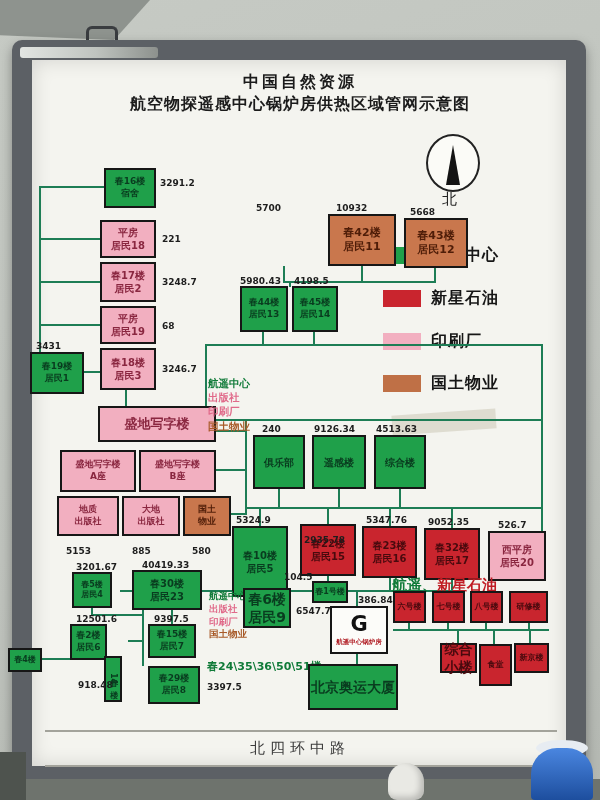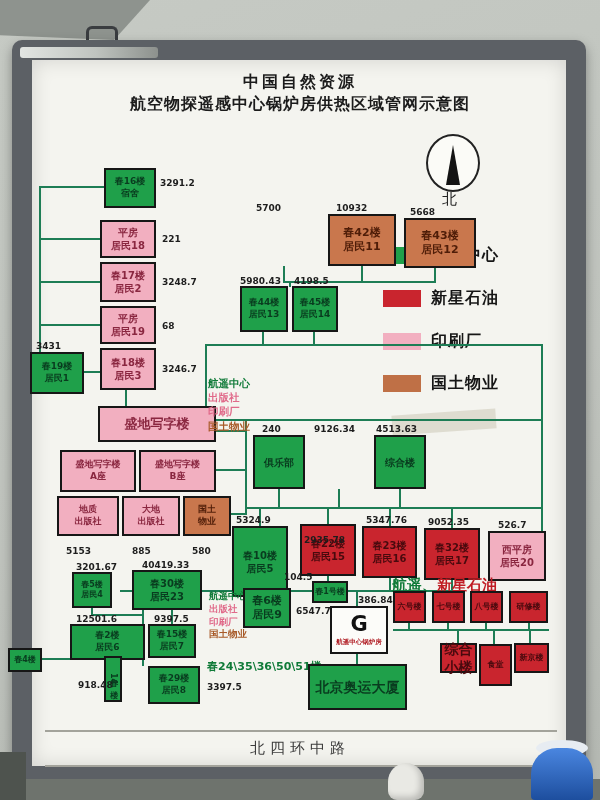--- a/index.html
+++ b/index.html
@@ -197,21 +197,21 @@
       <div>物业</div>
   </div>
   <div class="val" style="left:192px;top:546px">580</div>
 
   <div class="val" style="left:256px;top:203px">5700</div>
   <div class="bx orange" style="left:328px;top:214px;width:68px;height:52px;font-size:11px">
     <div>春42楼</div>
       <div>居民11</div>
   </div>
   <div class="val" style="left:336px;top:203px">10932</div>
-  <div class="bx orange" style="left:404px;top:218px;width:72px;height:50px;font-size:11px">
+  <div class="bx orange" style="left:404px;top:218px;width:64px;height:50px;font-size:11px">
     <div>春43楼</div>
       <div>居民12</div>
   </div>
   <div class="val" style="left:410px;top:207px">5668</div>
 
   <div class="bx green" style="left:240px;top:286px;width:48px;height:46px;font-size:9px">
     <div>春44楼</div>
       <div>居民13</div>
   </div>
   <div class="val" style="left:240px;top:276px">5980.43</div>
@@ -225,20 +225,23 @@
     <div class="g">航遥中心</div>
     <div class="p">出版社</div>
     <div class="p">印刷厂</div>
     <div class="b">国土物业</div>
   </div>
 
   <div class="bx green" style="left:253px;top:435px;width:52px;height:54px;font-size:10px">
     <div>俱乐部</div>
   </div>
   <div class="val" style="left:262px;top:424px">240</div>
+  <div class="bx green" style="left:312px;top:435px;width:54px;height:54px;font-size:10px">
+    <div>遥感楼</div>
+  </div>
   <div class="val" style="left:314px;top:424px">9126.34</div>
   <div class="bx green" style="left:374px;top:435px;width:52px;height:54px;font-size:10px">
     <div>综合楼</div>
   </div>
   <div class="val" style="left:376px;top:424px">4513.63</div>
 
   <div class="bx green" style="left:232px;top:526px;width:56px;height:71px;font-size:10px">
     <div>春10楼</div>
       <div>居民5</div>
   </div>
@@ -267,21 +270,21 @@
   <div class="bx green" style="left:72px;top:572px;width:40px;height:36px;font-size:8px">
     <div>春5楼</div>
       <div>居民4</div>
   </div>
   <div class="val" style="left:76px;top:562px">3201.67</div>
   <div class="bx green" style="left:132px;top:570px;width:70px;height:40px;font-size:10px">
     <div>春30楼</div>
       <div>居民23</div>
   </div>
   <div class="val" style="left:142px;top:560px">40419.33</div>
-  <div class="bx green" style="left:70px;top:624px;width:75px;height:36px;font-size:9px">
+  <div class="bx green" style="left:70px;top:624px;width:37px;height:36px;font-size:9px">
     <div>春2楼</div>
       <div>居民6</div>
   </div>
   <div class="val" style="left:76px;top:614px">12501.6</div>
   <div class="bx green" style="left:148px;top:624px;width:48px;height:34px;font-size:9px">
     <div>春15楼</div>
       <div>居民7</div>
   </div>
   <div class="val" style="left:154px;top:614px">9397.5</div>
   <div class="bx green vtext" style="left:104px;top:656px;width:18px;height:46px;font-size:8px">
@@ -296,21 +299,21 @@
       <div>居民8</div>
   </div>
 
   <div class="note tb" style="left:209px;top:590px;font-size:9.5px">
     <div class="g">航遥中心</div>
     <div class="p">出版社</div>
     <div class="p">印刷厂</div>
     <div class="b">国土物业</div>
   </div>
 
-  <div class="bx green" style="left:243px;top:588px;width:48px;height:40px;font-size:11px">
+  <div class="bx green" style="left:243px;top:588px;width:48px;height:40px;font-size:14px">
     <div>春6楼</div>
       <div>居民9</div>
   </div>
   <div class="val" style="left:296px;top:606px">6547.7</div>
   <div class="bx green" style="left:312px;top:581px;width:36px;height:22px;font-size:8px">
     <div>春1号楼</div>
   </div>
   <div class="val" style="left:284px;top:572px">104.5</div>
 
   <div class="bx white" style="left:330px;top:606px;width:58px;height:48px">
@@ -340,21 +343,21 @@
   </div>
   <div class="bx red" style="left:479px;top:644px;width:33px;height:42px;font-size:8px">
     <div>食堂</div>
   </div>
   <div class="bx red" style="left:514px;top:643px;width:35px;height:30px;font-size:8px">
     <div>新京楼</div>
   </div>
 
   <div class="note" style="left:207px;top:659px;font-size:11px;color:#0f7a38">春24\35\36\50\51楼</div>
   <div class="val" style="left:207px;top:682px">3397.5</div>
-  <div class="bx green" style="left:308px;top:664px;width:99px;height:46px;font-size:14px">
+  <div class="bx green" style="left:308px;top:664px;width:90px;height:46px;font-size:14px">
     <div>北京奥运大厦</div>
   </div>
 
   <div class="roadline" style="left:45px;top:730px;width:512px"></div>
   <div class="roadline" style="left:45px;top:765px;width:512px"></div>
   <div class="title" style="top:739px;font-size:15px;font-weight:normal;letter-spacing:5px;color:#3c3c3c">北四环中路</div>
 
   <div class="tray"></div>
   <div class="corner-dark"></div>
   <div class="white-item"></div>

